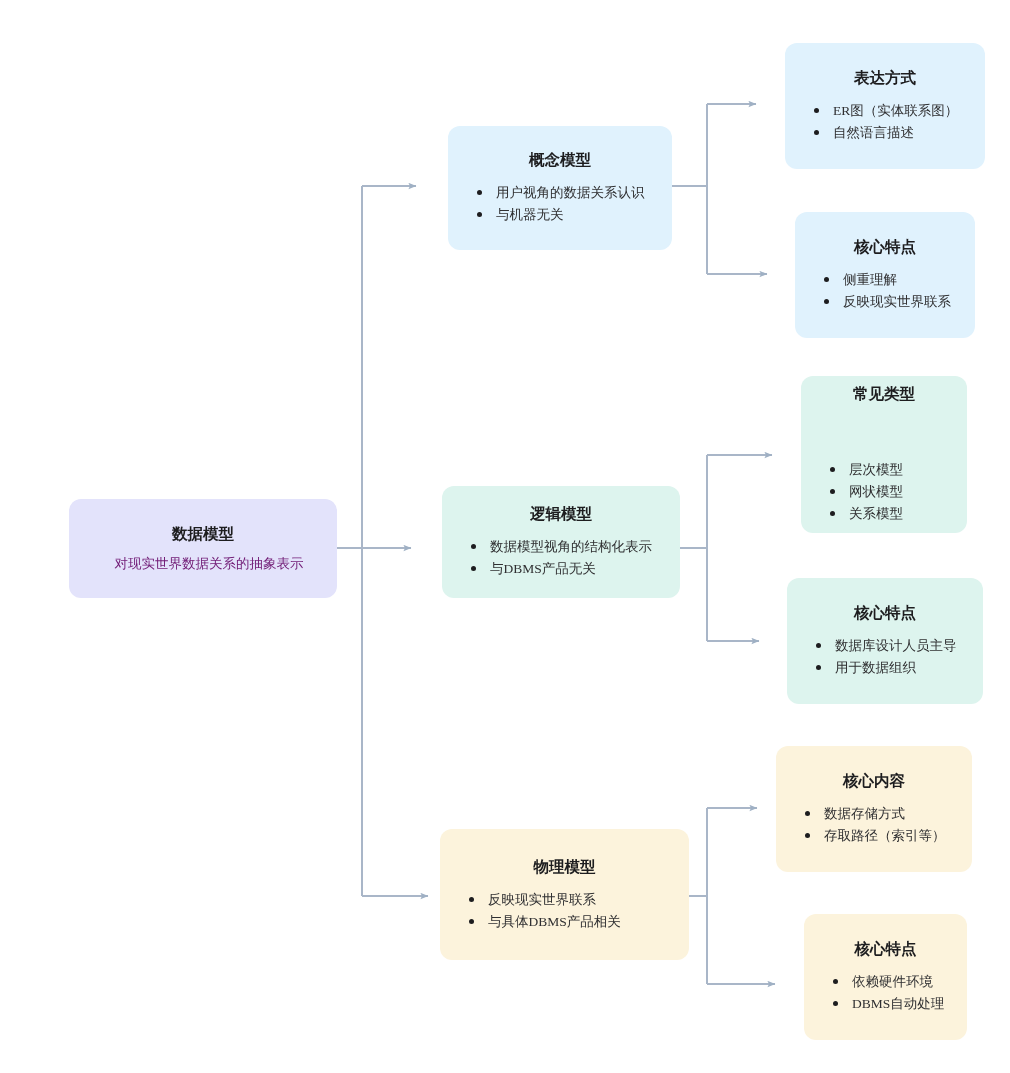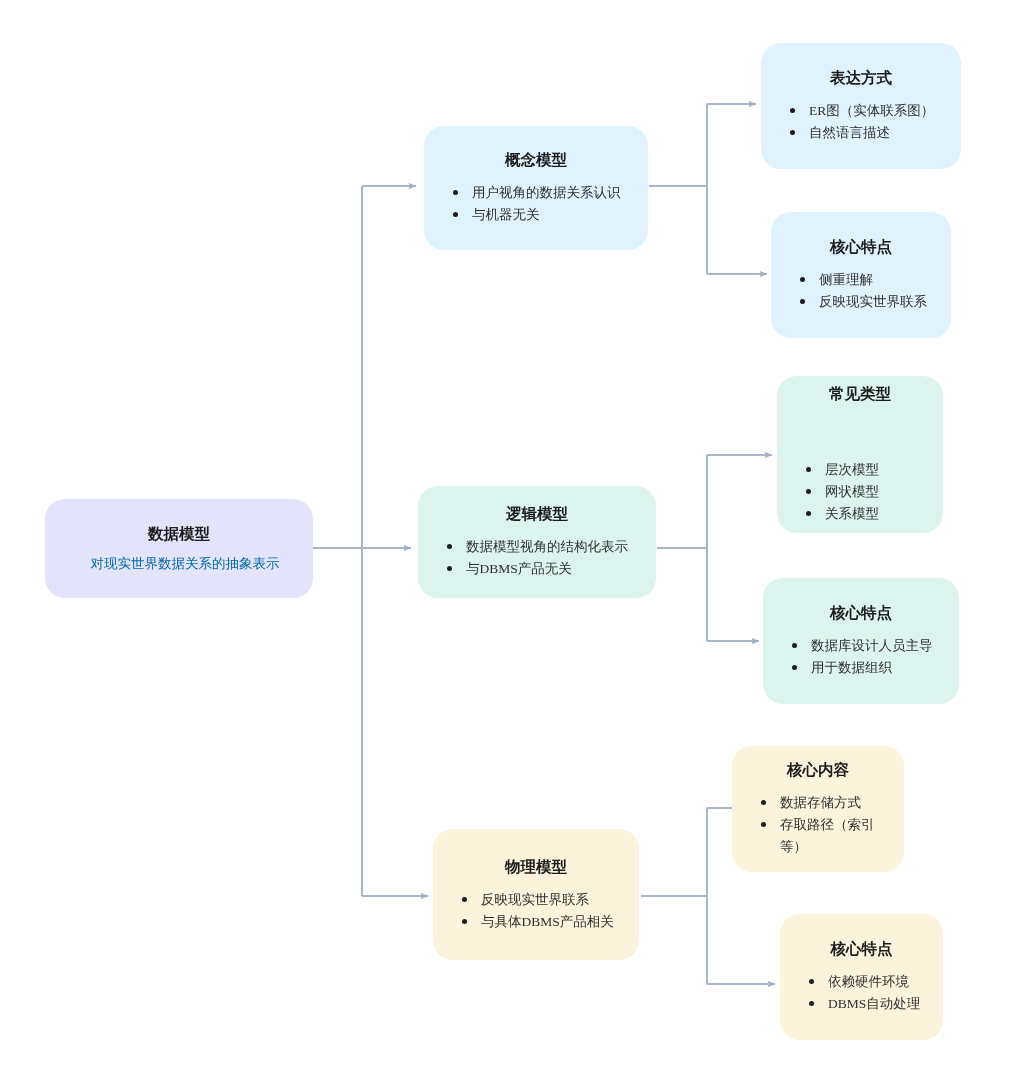--- a/index.html
+++ b/index.html
@@ -24,38 +24,39 @@
     position: absolute;
     left: 0;
     top: 0;
     width: 1010px;
     height: 1073px;
     pointer-events: none;
   }
   .node {
     position: absolute;
     box-sizing: border-box;
-    border-radius: 20px;
+    border-radius: 12px;
     padding: 0;
     display: flex;
     flex-direction: column;
     justify-content: center;
+    margin-left: 24px;
   }
   .node-title {
     text-align: center;
     font-weight: bold;
     font-size: 15.5px;
     line-height: 1.3;
     color: #1d1d1f;
   }
   .node-sub {
     text-align: center;
     font-size: 13.5px;
     line-height: 1.45;
-    color: #0369a1;
+    color: #701a75;
     margin-top: 10px;
     padding-left: 12px;
   }
   .bullets {
     list-style: none;
     margin: 12px 0 0 0;
     padding: 0 14px 0 26px;
     font-family: Liberation Serif, serif;
   }
   .bullets li {
@@ -166,29 +167,29 @@
   </div>
 
   <div class="node c-mint" style="left:763px; top:578px; width:196px; height:126px;">
     <div class="node-title">核心特点</div>
     <ul class="bullets">
       <li>数据库设计人员主导</li>
       <li>用于数据组织</li>
     </ul>
   </div>
 
-  <div class="node c-cream" style="left:433px; top:829px; width:206px; height:131px;">
+  <div class="node c-cream" style="left:416px; top:829px; width:249px; height:131px;">
     <div class="node-title">物理模型</div>
     <ul class="bullets">
       <li>反映现实世界联系</li>
       <li>与具体DBMS产品相关</li>
     </ul>
   </div>
 
-  <div class="node c-cream" style="left:732px; top:746px; width:172px; height:126px;">
+  <div class="node c-cream" style="left:752px; top:746px; width:196px; height:126px;">
     <div class="node-title">核心内容</div>
     <ul class="bullets">
       <li>数据存储方式</li>
       <li>存取路径（索引等）</li>
     </ul>
   </div>
 
   <div class="node c-cream" style="left:780px; top:914px; width:163px; height:126px;">
     <div class="node-title">核心特点</div>
     <ul class="bullets">

